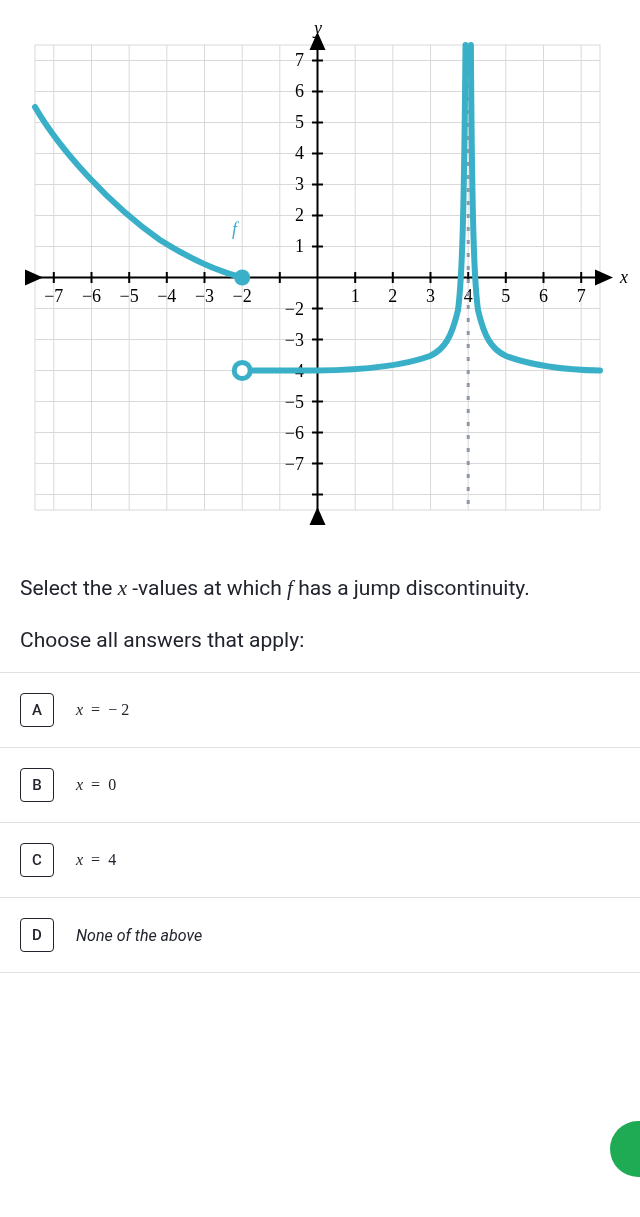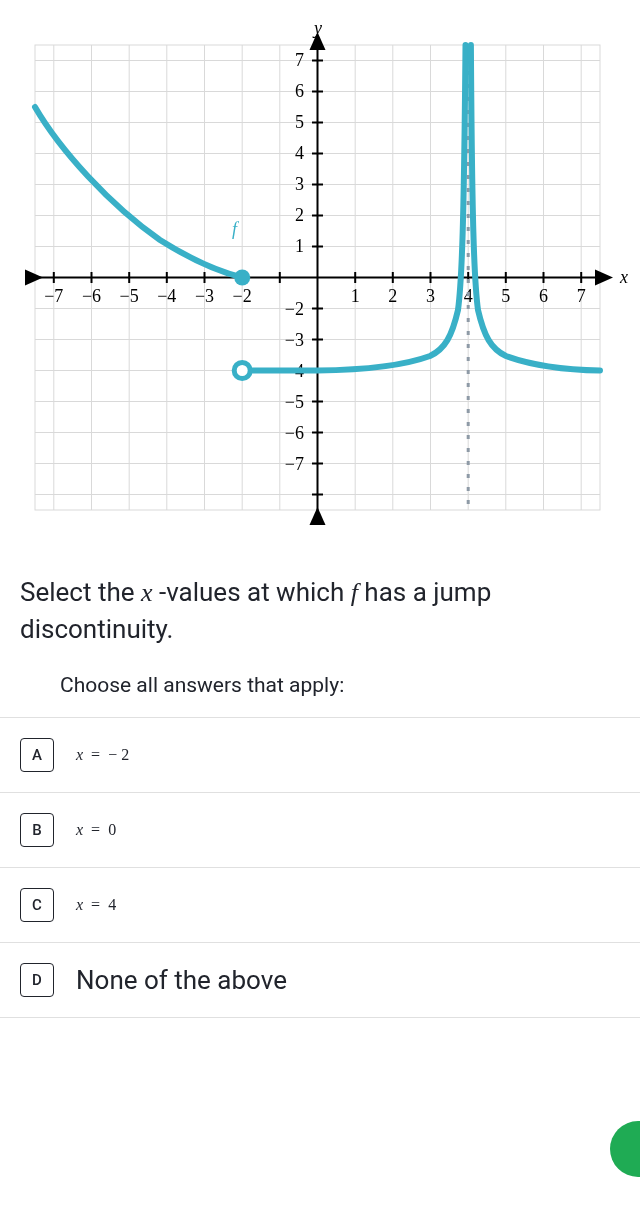--- a/index.html
+++ b/index.html
@@ -9,27 +9,26 @@
     font-family: -apple-system, BlinkMacSystemFont, "Segoe UI", Roboto, sans-serif;
     width: 640px;
     background: #fff;
     color: #21242c;
   }
   .chart-container {
     padding: 20px 10px 10px 20px;
   }
   .question {
     padding: 20px;
-    font-size: 26px;
+    font-size: 21px;
     line-height: 1.4;
   }
   .instruction {
     padding: 5px 20px 20px 20px;
     font-size: 21px;
-    margin-left: 40px;
   }
   .choices {
     border-top: 1px solid #e0e0e0;
   }
   .choice {
     display: flex;
     align-items: center;
     padding: 20px;
     border-bottom: 1px solid #e0e0e0;
     cursor: pointer;
@@ -46,21 +45,22 @@
     font-weight: 500;
     margin-right: 22px;
     flex-shrink: 0;
   }
   .choice-label {
     font-family: KaTeX, "Times New Roman", serif;
     font-size: 16px;
   }
   .choice-label.plain {
     font-family: -apple-system, BlinkMacSystemFont, "Segoe UI", Roboto, sans-serif;
-    font-size: 26px;
+    font-size: 16px;
+    font-style: italic;
   }
   .fab {
     position: fixed;
     right: 0;
     bottom: 40px;
     width: 30px;
     height: 56px;
     background: #1fab54;
     border-radius: 28px 0 0 28px;
   }

